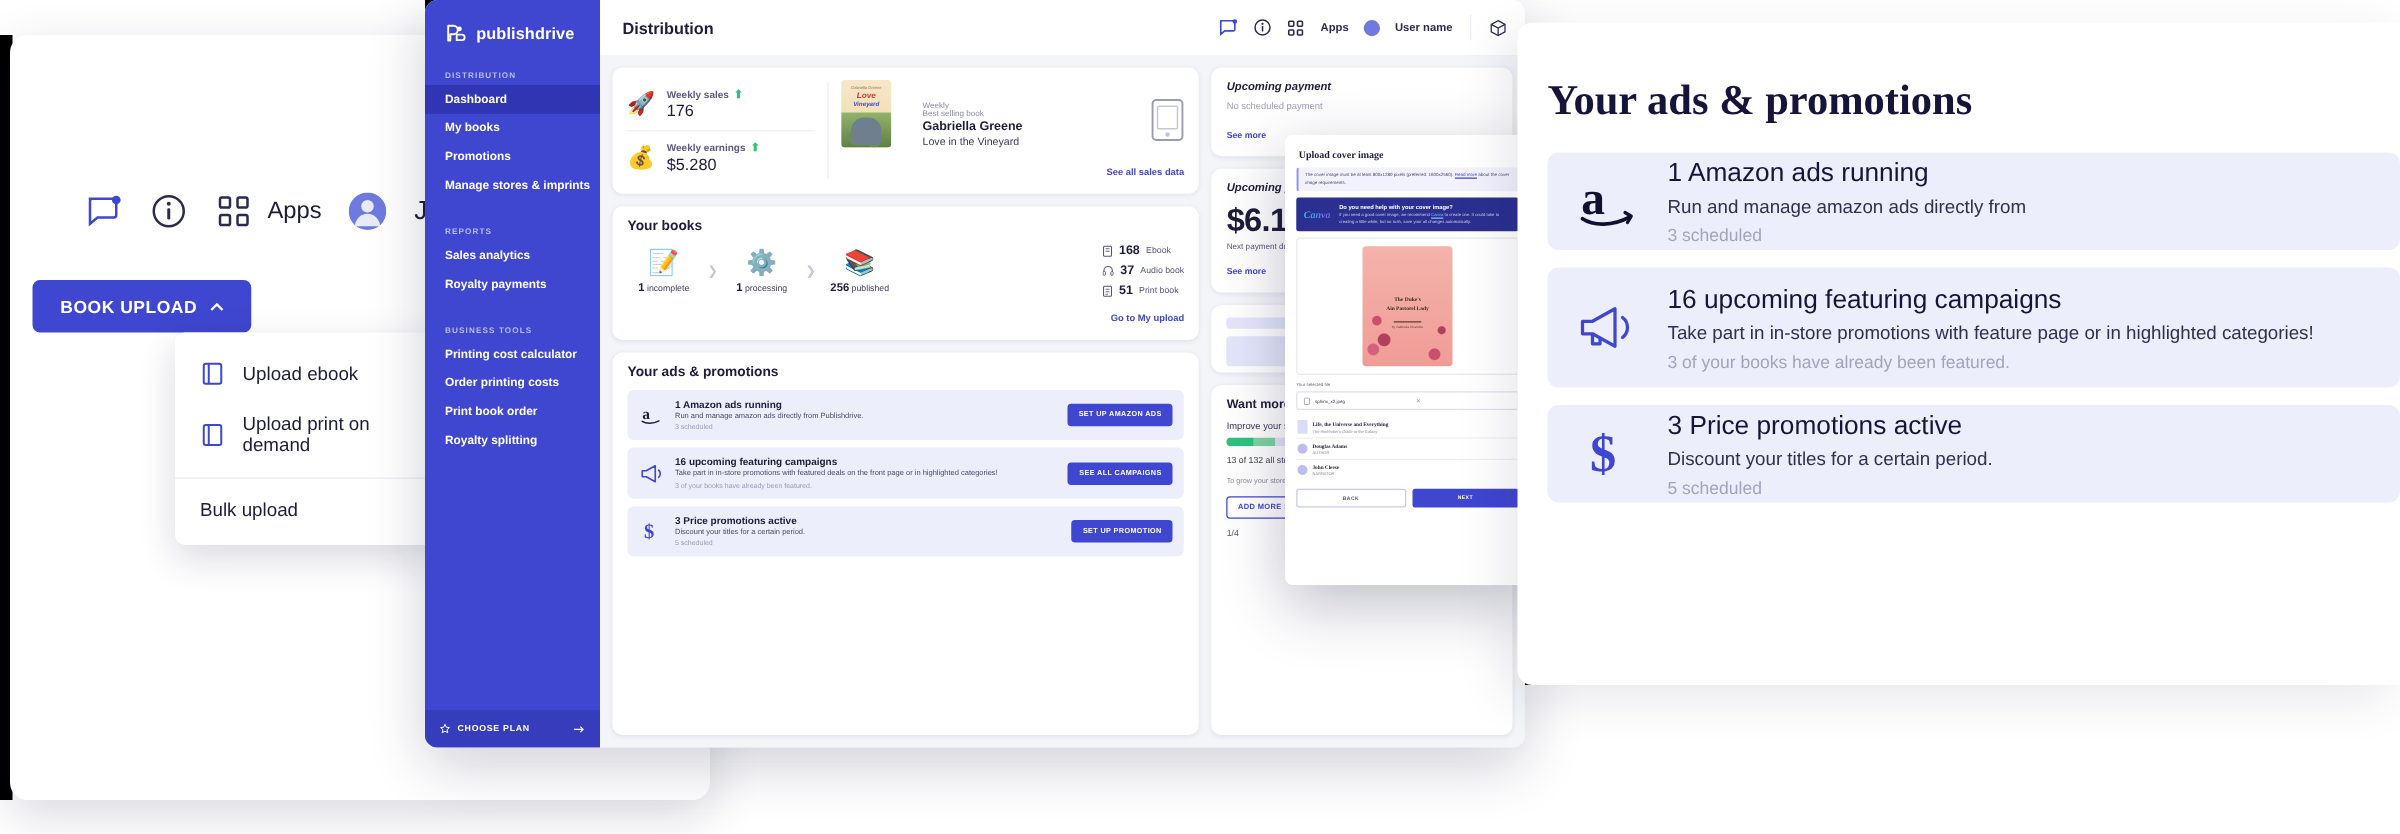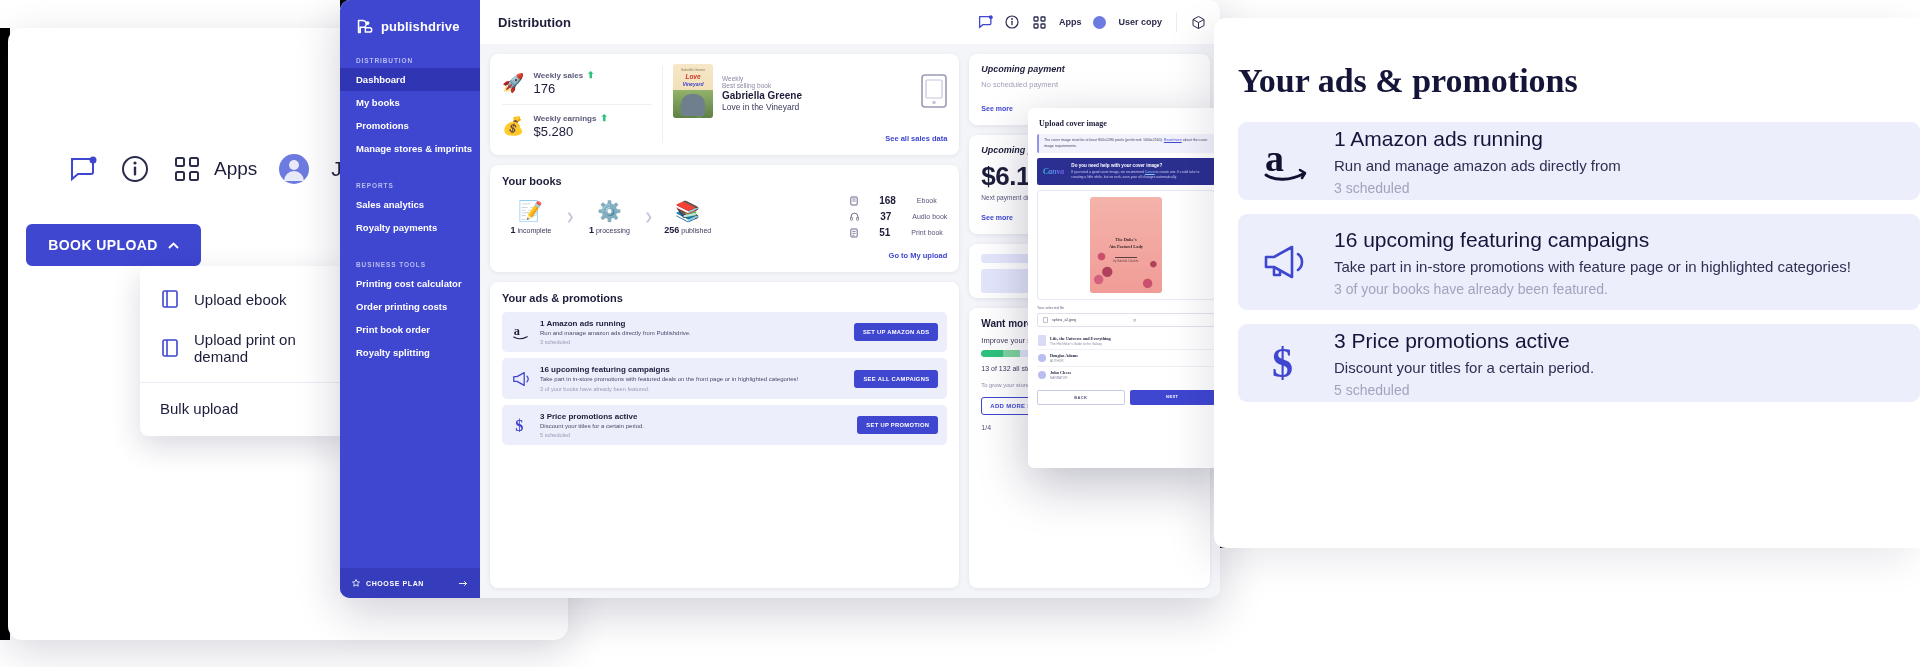--- a/index.html
+++ b/index.html
@@ -83,21 +83,21 @@
   .link-sm{color:#3f46d0;font-size:7px;font-weight:700;cursor:pointer;}
 
   .sect-ttl{font-size:11px;font-weight:700;color:#1d1d3b;margin-bottom:8px;}
   .books-flow{display:flex;align-items:center;gap:6px;}
   .flow-item{display:flex;flex-direction:column;align-items:center;gap:2px;width:58px;}
   .flow-emoji{font-size:20px;}
   .flow-txt{font-size:7px;color:#3a3a5c;}
   .flow-txt b{font-size:9px;color:#1d1d3b;}
   .chev{color:#c3c6dd;font-size:10px;}
   .counts{display:flex;flex-direction:column;gap:5px;margin-left:auto;}
-  .count-row{display:flex;align-items:center;gap:21px;font-size:7px;color:#55557a;}
+  .count-row{display:flex;align-items:center;gap:5px;font-size:7px;color:#55557a;}
   .count-row b{font-size:10px;color:#1d1d3b;}
 
   .promo-row{background:#eceefb;border-radius:5px;padding:7px 9px;display:flex;align-items:center;gap:9px;margin-bottom:6px;}
   .promo-ico{width:20px;flex:0 0 20px;display:flex;align-items:center;justify-content:center;}
   .promo-txt{flex:1;}
   .promo-h{font-size:8px;font-weight:700;color:#1d1d3b;}
   .promo-p{font-size:6px;color:#4a4a6a;line-height:1.4;margin-top:1px;}
   .promo-s{font-size:5.6px;color:#9a9ab5;margin-top:2px;}
   .promo-btn{background:#3f46d0;color:#fff;font-size:5.8px;font-weight:700;letter-spacing:.3px;
       border-radius:3px;padding:6px 9px;white-space:nowrap;cursor:pointer;}
@@ -326,21 +326,21 @@
             <g fill="none" stroke="#2b2b4d" stroke-width="2.6">
               <rect x="2" y="2" width="8" height="8" rx="1.5"></rect>
               <rect x="16" y="2" width="8" height="8" rx="1.5"></rect>
               <rect x="2" y="16" width="8" height="8" rx="1.5"></rect>
               <rect x="16" y="16" width="8" height="8" rx="1.5"></rect>
             </g>
           </svg>
       </span>
       <span class="hdr-label">Apps</span>
       <span id="avatar"></span>
-      <span class="hdr-label">User copy</span>
+      <span class="hdr-label">User name</span>
       <span class="hdr-sep"></span>
       <span class="hi">
         <svg width="15" height="15" viewBox="0 0 30 30">
             <path d="M15 3l11 6v12l-11 6-11-6V9z" fill="none" stroke="#2b2b4d" stroke-width="2"></path>
             <path d="M4 9l11 6 11-6M15 15v12" fill="none" stroke="#2b2b4d" stroke-width="2"></path>
           </svg>
       </span>
     </span>
   </div>
 
@@ -369,21 +369,21 @@
                   <span class="up-arrow">⬆</span>
                 </span>
               <div class="stat-val">$5.280</div>
             </span>
           </div>
         </div>
 
         <div class="vsep"></div>
 
         <div style="flex:1;display:flex;flex-direction:column;">
-          <div style="display:flex;gap:9px;align-items:center;">
+          <div style="display:flex;gap:25px;align-items:flex-end;">
             <div class="bookcover">
               <div class="bc-t1">Gabriella Greene</div>
               <div class="bc-t2">Love</div>
               <div class="bc-t3">Vineyard</div>
               <div class="bc-art"></div>
               <div class="bc-fig"></div>
             </div>
             <div style="flex:1;padding-top:5px;">
               <div class="bs-sub">Weekly</div>
               <div class="bs-ttl">Best selling book</div>

